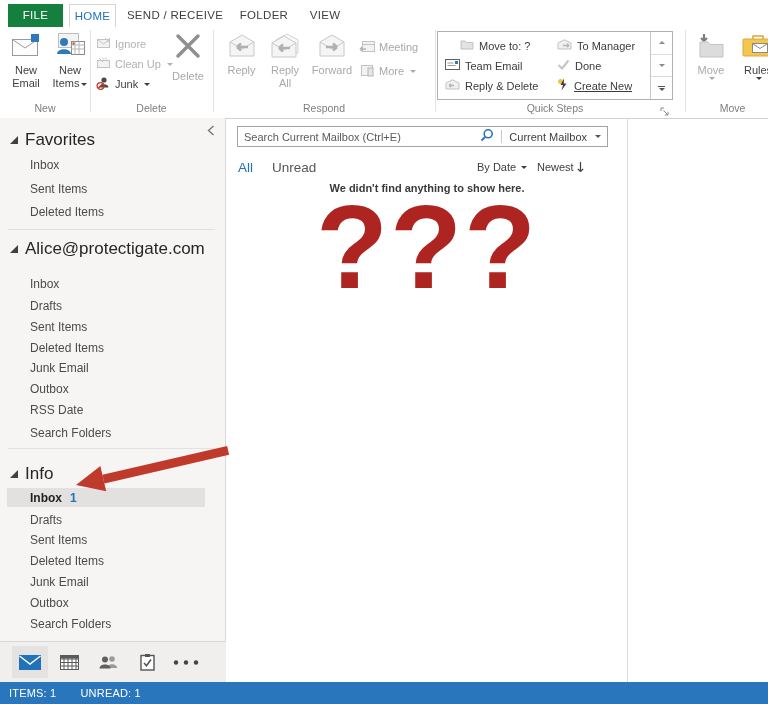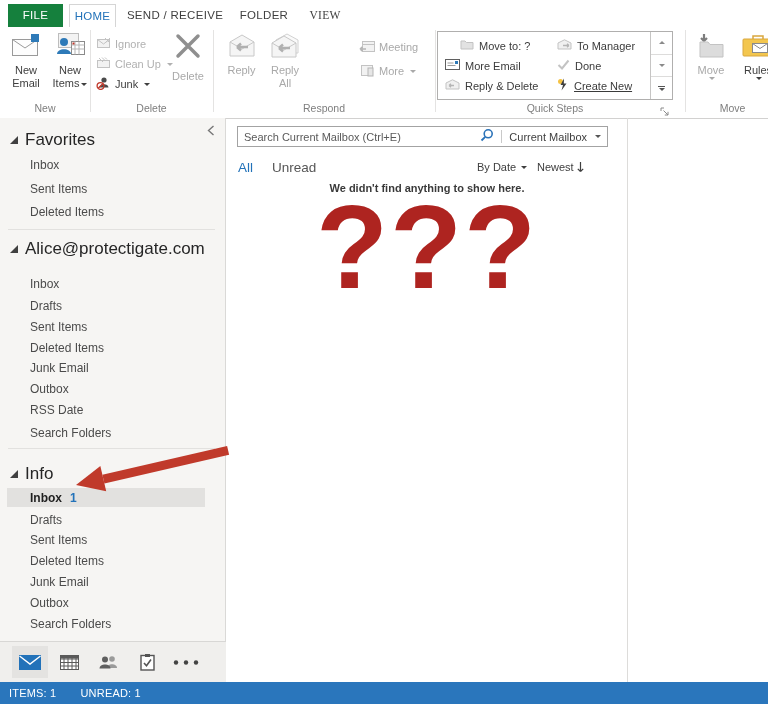--- a/index.html
+++ b/index.html
@@ -71,21 +71,21 @@
 </style>
 </head>
 <body>
 
 <div id="app">
 
   <div class="tab tab-file" style="left:8px;width:55px;">FILE</div>
   <div class="tab tab-active" style="left:69px;width:45px;">HOME</div>
   <div class="tab" style="left:124px;width:102px;">SEND / RECEIVE</div>
   <div class="tab" style="left:234px;width:60px;">FOLDER</div>
-  <div class="tab" style="left:302px;width:46px;font-family:Liberation Serif, serif;">VIEW</div>
+  <div class="tab" style="left:302px;width:46px;">VIEW</div>
 
   <div class="ribbon">
     <div class="gsep" style="left:90px;"></div>
     <div class="gsep" style="left:213px;"></div>
     <div class="gsep" style="left:435px;"></div>
     <div class="gsep" style="left:685px;"></div>
 
     <div class="bigbtn" style="left:4px;width:44px;">
       <span class="ic">
         <svg width="32" height="26" viewBox="0 0 32 26">
@@ -168,20 +168,30 @@
         <svg width="34" height="26" viewBox="0 0 34 26">
           <path d="M8,7 L19,1 L30,7 L30,20 L8,20 Z" fill="#fafafa" stroke="#d2d2d2"></path>
           <path d="M4,10 L16,3 L28,10 L28,24 L4,24 Z" fill="#f5f5f5" stroke="#c8c8c8"></path>
           <path d="M4,10 L16,17 L28,10" fill="none" stroke="#c8c8c8"></path>
           <path d="M22,15 L11,15 M11,15 L15,11.5 M11,15 L15,18.5" stroke="#b0b0b0" stroke-width="2.4" fill="none"></path>
         </svg>
       </span>
       <span class="dis2">Reply</span>
       <span class="dis2">All</span>
     </div>
+    <div class="bigbtn" style="left:308px;width:48px;">
+      <span class="ic">
+        <svg width="32" height="26" viewBox="0 0 32 26">
+          <path d="M4,9 L16,2 L28,9 L28,23 L4,23 Z" fill="#f5f5f5" stroke="#c8c8c8"></path>
+          <path d="M4,9 L16,16 L28,9" fill="none" stroke="#c8c8c8"></path>
+          <path d="M10,14 L21,14 M21,14 L17,10.5 M21,14 L17,17.5" stroke="#b0b0b0" stroke-width="2.4" fill="none"></path>
+        </svg>
+      </span>
+      <span class="dis2">Forward</span>
+    </div>
     <div class="smrow dis2" style="left:359px;top:12px;">
       <span>
         <svg width="16" height="13" viewBox="0 0 16 13">
             <rect x="3.5" y="1.5" width="12" height="10" fill="#f2f2f2" stroke="#c3c3c3"></rect>
             <path d="M3.5,4.5 H15.5" stroke="#c3c3c3"></path>
             <path d="M7,9 L1,9 M1,9 L3.5,6.8 M1,9 L3.5,11.2" stroke="#b5b5b5" stroke-width="1.6" fill="none"></path>
           </svg>
       </span>
       <span>Meeting</span>
     </div>
@@ -206,21 +216,21 @@
         <span>Move to: ?</span>
       </div>
       <div class="qs-cell" style="left:7px;top:24px;">
         <span>
           <svg width="15" height="11" viewBox="0 0 15 11">
               <rect x="0.5" y="0.5" width="14" height="10" fill="#fff" stroke="#5f5f5f"></rect>
               <rect x="10" y="2" width="3" height="3" fill="#2e7ab8"></rect>
               <path d="M2.5,4 h6 M2.5,6.5 h8" stroke="#9a9a9a"></path>
             </svg>
         </span>
-        <span>More Email</span>
+        <span>Team Email</span>
       </div>
       <div class="qs-cell dis" style="left:7px;top:44px;">
         <span>
           <svg width="15" height="11" viewBox="0 0 15 11">
               <path d="M1,4 L7.5,0.8 L14,4 L14,10 L1,10 Z" fill="#f0f0f0" stroke="#c3c3c3"></path>
               <path d="M9,6.5 L4,6.5 M4,6.5 L6,4.8 M4,6.5 L6,8.2" stroke="#b5b5b5" stroke-width="1.3" fill="none"></path>
             </svg>
         </span>
         <span>Reply &amp; Delete</span>
       </div>

